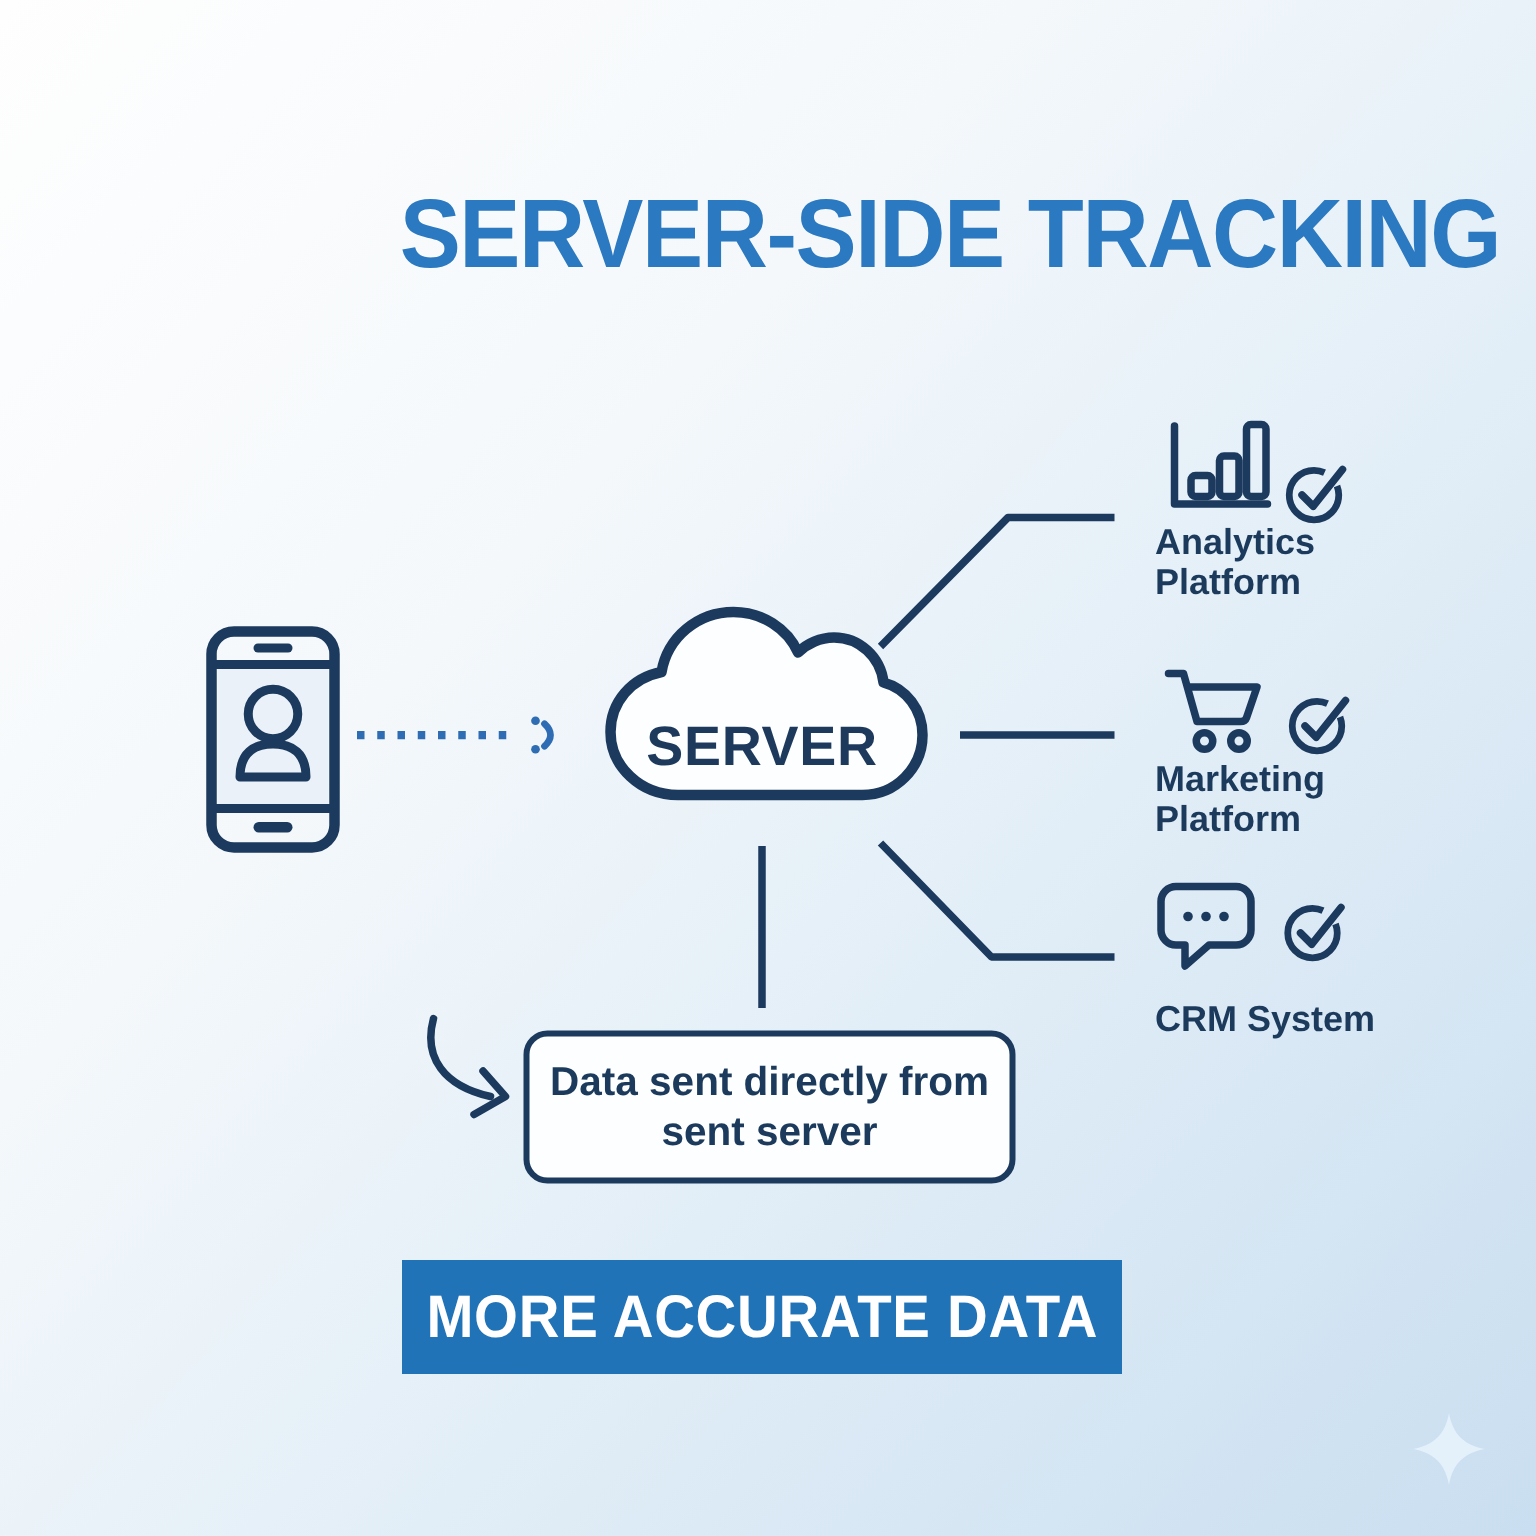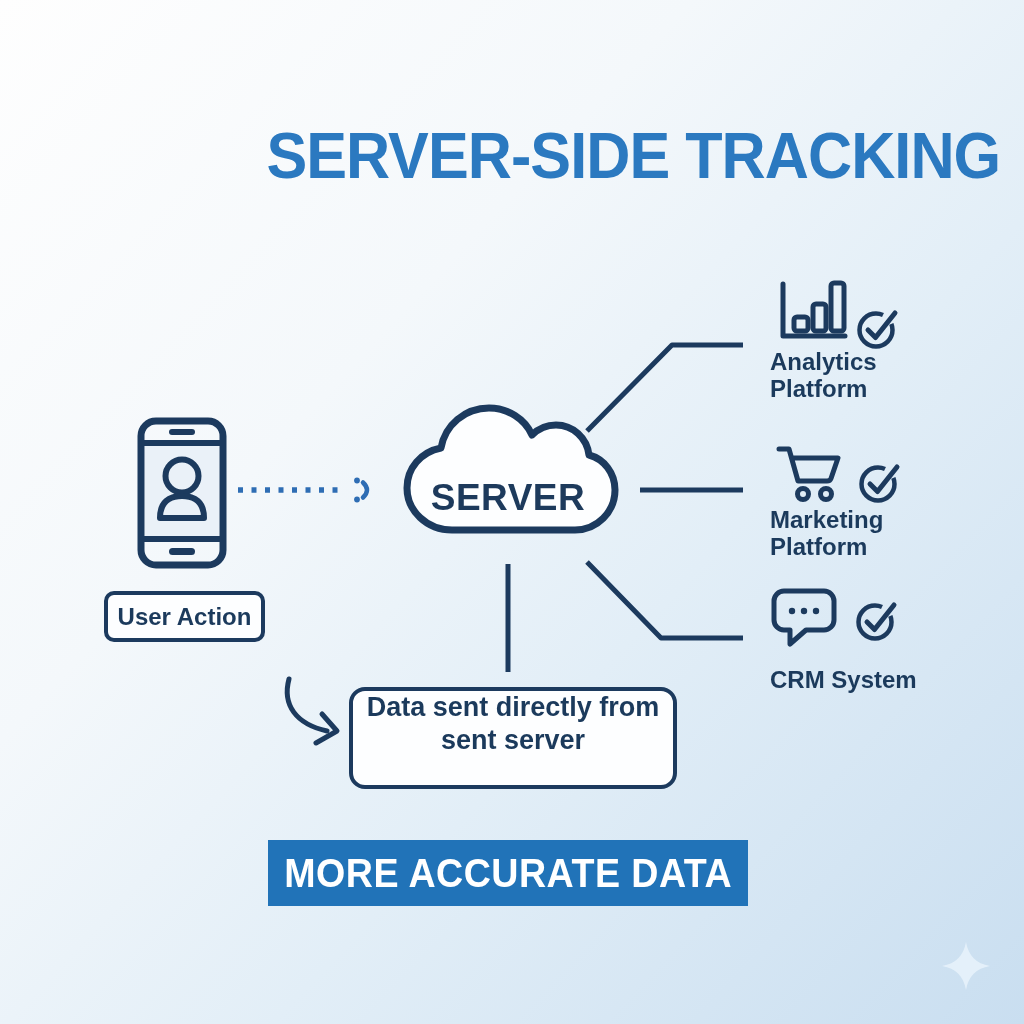--- a/index.html
+++ b/index.html
@@ -31,26 +31,26 @@
   }
   
   .dest-label{
     position:absolute;left:770px;font-size:24px;font-weight:bold;color:#1b3a5c;
     line-height:27px;white-space:nowrap;
   }
   
   .note-box{
     position:absolute;left:349px;top:687px;width:320px;height:94px;
     background:#fdfeff;border:4.5px solid #1c3a5e;border-radius:16px;
-    display:flex;flex-direction:column;align-items:center;justify-content:flex-start;
+    display:flex;flex-direction:column;align-items:center;justify-content:center;
     font-size:27px;font-weight:bold;color:#1b3a5c;line-height:33px;text-align:center;
   }
   
   .banner{
-    position:absolute;left:268px;top:840px;width:480px;height:66px;background:#2173b8;
+    position:absolute;left:268px;top:840px;width:480px;height:76px;background:#2173b8;
     display:flex;align-items:center;justify-content:center;
     color:#ffffff;font-size:40px;font-weight:bold;letter-spacing:.5px;white-space:nowrap;
   }
   .banner span{display:inline-block;transform:scaleX(.94);}
   .icon-svg{position:absolute;}
 </style>
 </head>
 <body>
 
 <div class="canvas">
@@ -87,23 +87,20 @@
     <line x1="5" y1="27" x2="87" y2="27" stroke="#1c3a5e" stroke-width="6"></line>
     <line x1="5" y1="123" x2="87" y2="123" stroke="#1c3a5e" stroke-width="6"></line>
     <rect x="33" y="13" width="26" height="6" rx="3" fill="#1c3a5e"></rect>
     <rect x="33" y="132" width="26" height="7" rx="3.5" fill="#1c3a5e"></rect>
     <g stroke="#1c3a5e" stroke-width="6" fill="none">
       <circle cx="46" cy="60" r="16.5"></circle>
       <path d="M24,102 C24,86 33,80 46,80 C59,80 68,86 68,102 Z" stroke-linejoin="round"></path>
     </g>
   </svg>
 
-  <div class="pill">
-    <span>User Action</span>
-  </div>
 
   <div class="cloud-wrap">
     <svg width="228" height="146" viewBox="0 0 228 146">
       <path d="M58,138
                C33,138 13,119 13,96
                C13,76 27,60 47,56
                C51,33 71,16 95,16
                C114,16 131,27 138,43
                C144,37 153,33 162,33
                C179,33 193,46 195,63

